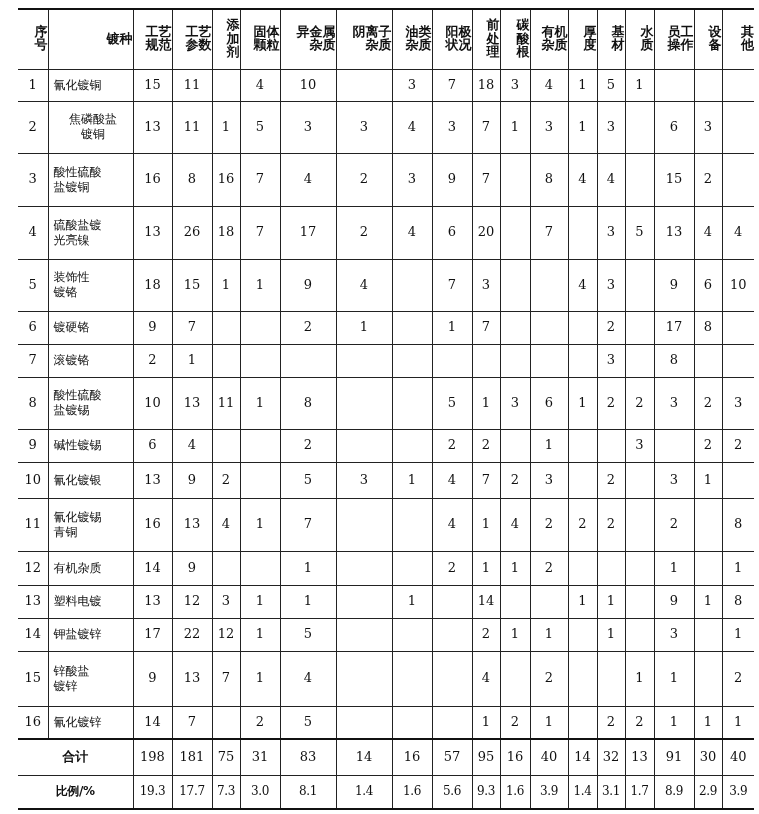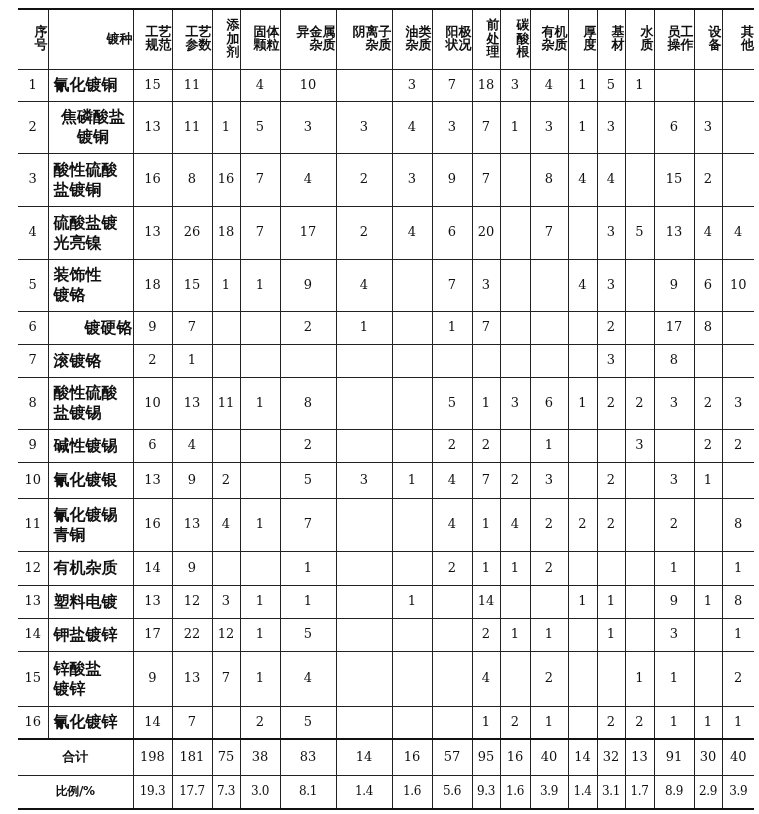--- a/index.html
+++ b/index.html
@@ -3,21 +3,21 @@
 <meta charset="utf-8">
 <style>
   html, body { margin: 0; padding: 0; background: #ffffff; }
   body { width: 759px; height: 814px; position: relative; overflow: hidden;
          font-family: "DejaVu Serif", "Liberation Serif", serif; color: #111; }
   table { position: absolute; left: 18px; top: 8px; border-collapse: collapse; table-layout: fixed; }
   td, th { border: 1px solid #222; text-align: center; vertical-align: middle; padding: 0;
            font-size: 13px; font-weight: normal; line-height: 1.25; }
   th { font-family: "DejaVu Sans", "Liberation Sans", sans-serif; font-size: 13px; font-weight: bold; text-align: right; }
   .name { text-align: left; padding-left: 5px; font-family: "DejaVu Sans", "Liberation Sans", sans-serif;
-          font-weight: bold; font-size: 16px; }
+          font-weight: normal; font-size: 12px; }
   .idx { font-size: 13px; }
   .sum-label { font-family: "DejaVu Sans", "Liberation Sans", sans-serif; font-weight: bold; }
   table { border-top: 2px solid #111; border-bottom: 2px solid #111; }
   tr.sum td { border-top: 2px solid #111; }
   .pct td { font-size: 12px; letter-spacing: -0.3px; }
   td:first-child, th:first-child { border-left: none; }
   td:last-child, th:last-child { border-right: none; }
   .vtext { display: inline-block; width: 14px; line-height: 1.05; word-break: break-all; }
 </style>
 </head>
@@ -181,21 +181,21 @@
         <td></td>
         <td>4</td>
         <td>3</td>
         <td></td>
         <td>9</td>
         <td>6</td>
         <td>10</td>
       </tr>
       <tr style="height: 33px;">
         <td class="idx">6</td>
-        <td class="name" style="max-width: 70px; text-align: right;">镀硬铬</td>
+        <td class="name" style="max-width: 70px;">镀硬铬</td>
         <td>9</td>
         <td>7</td>
         <td></td>
         <td></td>
         <td>2</td>
         <td>1</td>
         <td></td>
         <td>1</td>
         <td>7</td>
         <td></td>
@@ -424,21 +424,21 @@
         <td>2</td>
         <td>1</td>
         <td>1</td>
         <td>1</td>
       </tr>
       <tr class="sum" style="height: 36px;">
         <td colspan="2" class="sum-label">合计</td>
         <td>198</td>
         <td>181</td>
         <td>75</td>
-        <td>38</td>
+        <td>31</td>
         <td>83</td>
         <td>14</td>
         <td>16</td>
         <td>57</td>
         <td>95</td>
         <td>16</td>
         <td>40</td>
         <td>14</td>
         <td>32</td>
         <td>13</td>

